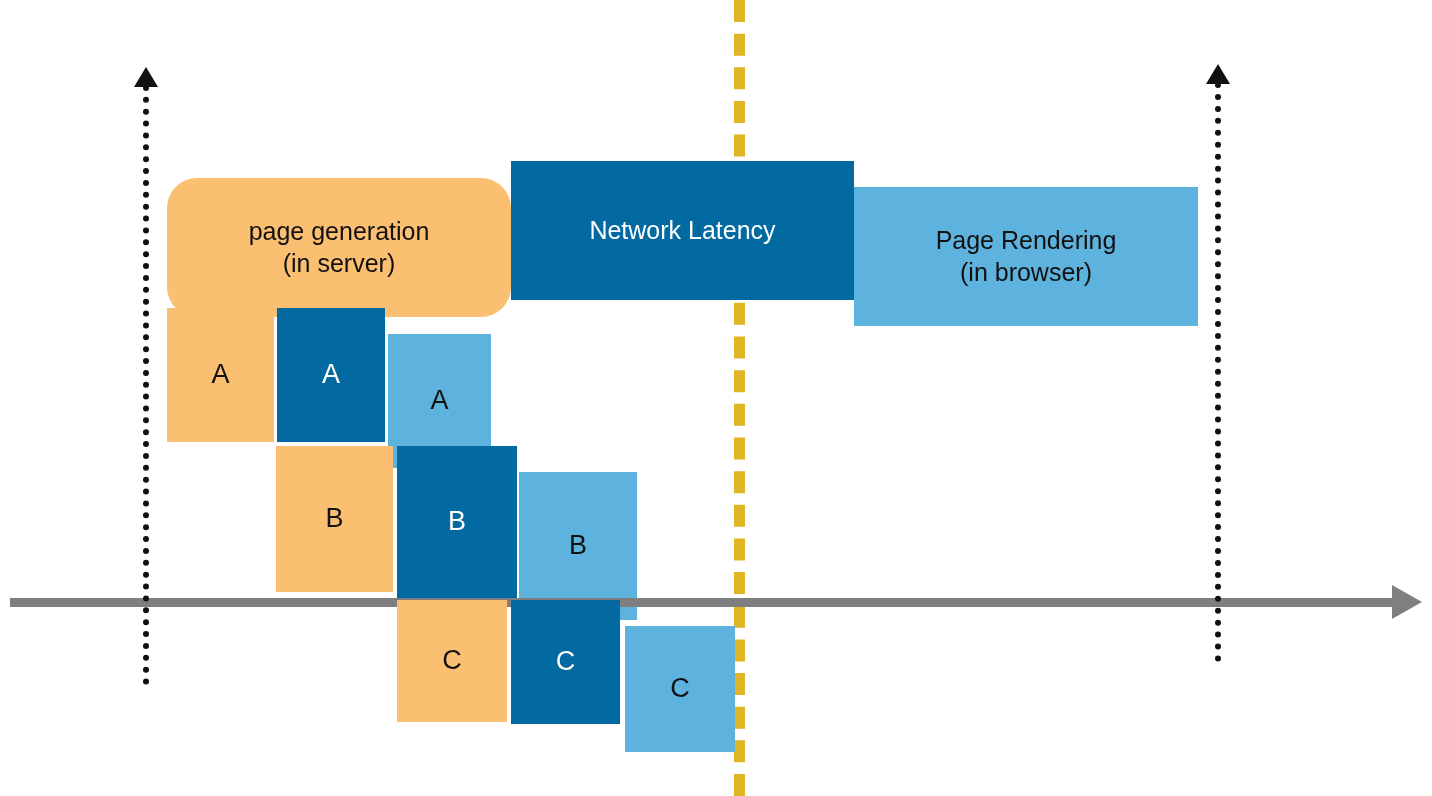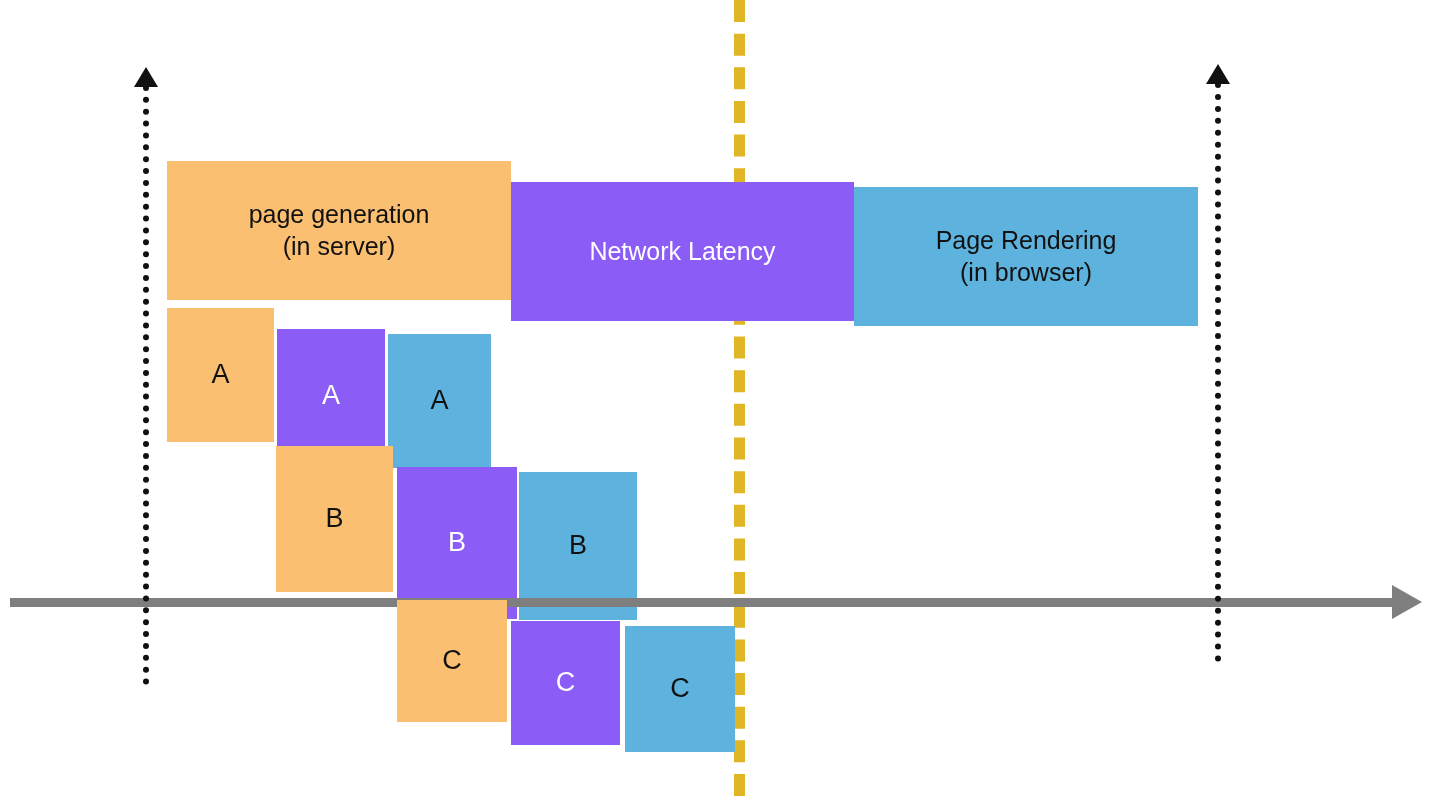--- a/index.html
+++ b/index.html
@@ -4,21 +4,21 @@
 <style>
   html,body{margin:0;padding:0;background:#ffffff;}
   body{width:1432px;height:796px;overflow:hidden;font-family:"Liberation Sans",sans-serif;}
   #stage{position:relative;width:1432px;height:796px;background:#ffffff;}
 
   .block{position:absolute;box-sizing:border-box;display:flex;align-items:center;
          justify-content:center;text-align:center;line-height:1.25;}
   .lbl{white-space:pre-line;}
 
   .c-orange{background:#FBBF72;color:#111111;}
-  .c-purple{background:#8b5cf6;color:#ffffff;margin-top:21px;}
+  .c-purple{background:#0369a1;color:#ffffff;}
   .c-blue{background:#5EB3DE;color:#111111;margin-top:26px;}
 
   .phase-label{font-size:25px;}
   .task-label{font-size:27px;}
 
   
   #axis-line{position:absolute;left:10px;top:598px;width:1396px;height:9px;background:#7F7F7F;}
   #axis-arrow{position:absolute;left:1392px;top:585px;width:0;height:0;
               border-top:17px solid transparent;border-bottom:17px solid transparent;
               border-left:30px solid #7F7F7F;}
@@ -33,21 +33,21 @@
   #yellow-divider{position:absolute;left:734px;top:0;width:0;height:796px;
                   border-left:11px dashed #E0B526;}
 </style>
 </head>
 <body>
 
 <div id="stage">
 
   <div id="yellow-divider"></div>
 
-  <div class="block c-orange phase-label" style="left:167px;top:161px;width:344px;height:139px;">
+  <div class="block c-orange phase-label" style="left:167px;top:178px;width:344px;height:139px;border-radius:30px;">
     <span class="lbl">page generation
 (in server)</span>
   </div>
 
   <div class="block c-purple phase-label" style="left:511px;top:161px;width:343px;height:139px;">
     <span class="lbl">Network Latency</span>
   </div>
 
   <div class="block c-blue phase-label" style="left:854px;top:161px;width:344px;height:139px;">
     <span class="lbl">Page Rendering

